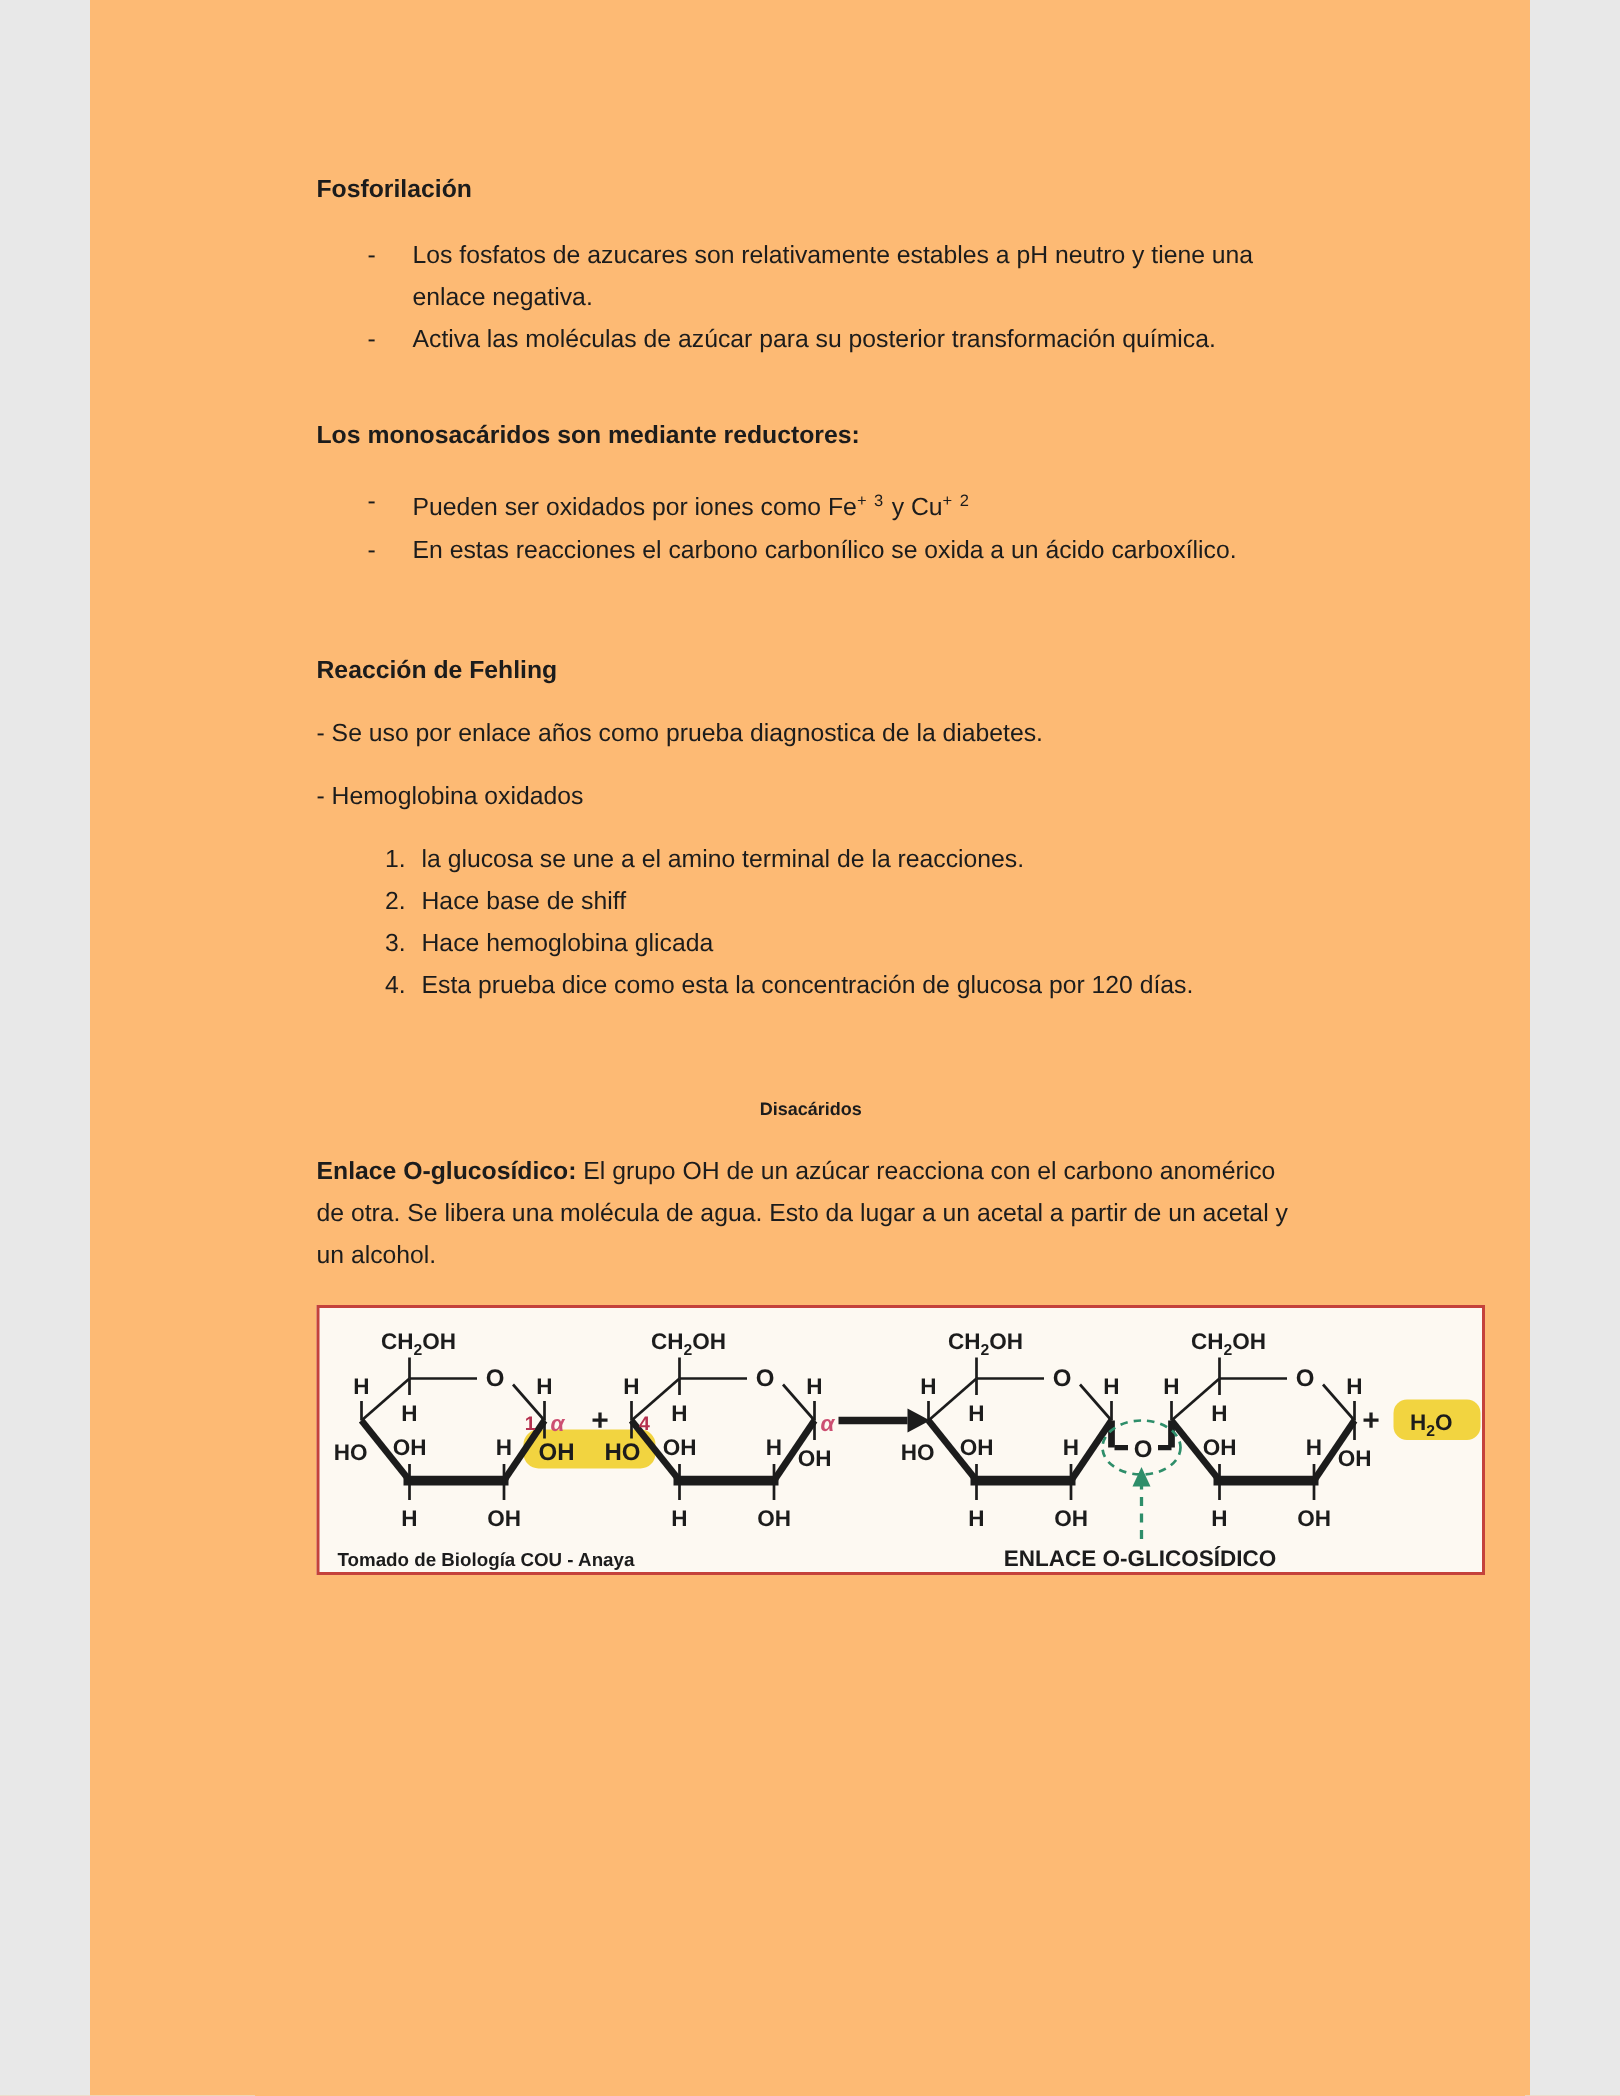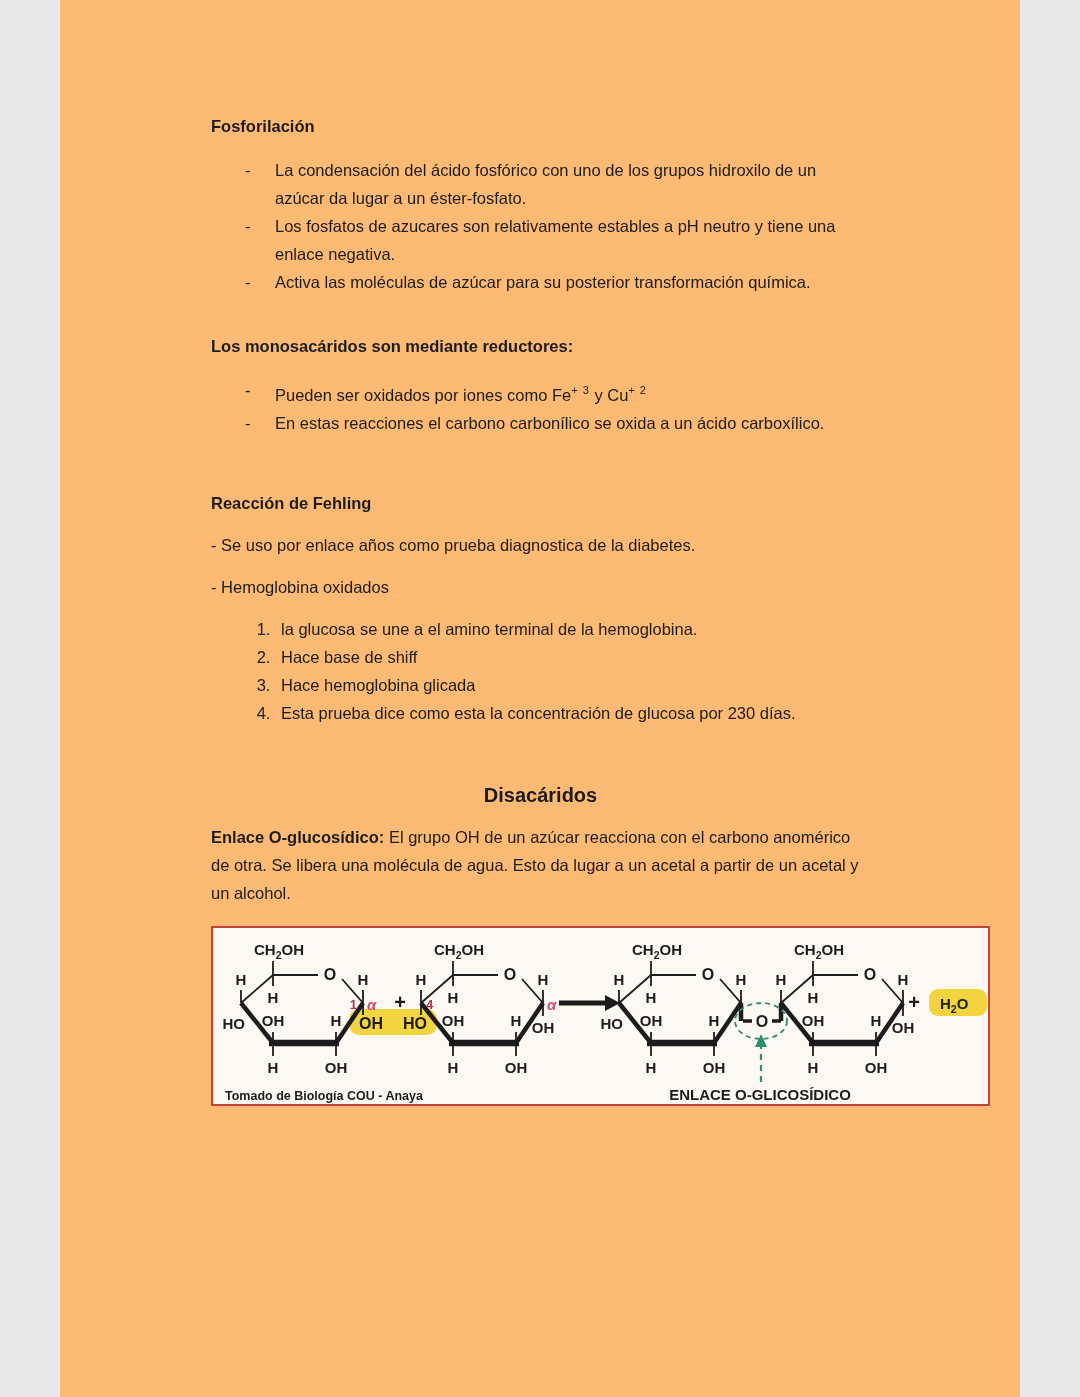--- a/index.html
+++ b/index.html
@@ -13,59 +13,58 @@
   .h-fosfo{margin:0 0 16px 0;}
   .h-reduct{margin:36px 0 16px 0;}
   .h-fehling{margin:52px 0 0 0;}
   ul.dash-list{list-style:none;margin:0;padding:0 0 0 34px;}
   ul.dash-list li{position:relative;padding-left:30px;}
   ul.dash-list li::before{content:"-";position:absolute;left:0;top:0;}
   ol.num-list{margin:14px 0 0 0;padding:0 0 0 64px;}
   ol.num-list li{padding-left:6px;}
   p.para{margin:14px 0 0 0;}
   sup{font-size:11px;letter-spacing:1px;}
-  .h-disa{text-align:center;font-size:20px;margin:54px 0 0 0;}
+  .h-disa{text-align:center;font-size:12px;margin:54px 0 0 0;}
   .p-formado{margin:17px 0 0 0;}
   .p-enlace{margin:14px 0 0 0;}
   .bold-lead{font-weight:bold;}
   .figure{
     margin:19px 0 0 0;width:779px;height:180px;box-sizing:border-box;
     border:2px solid #c4423c;background:#fdf9f2;
   }
   .figure svg{display:block;}
   svg text{font-family:"Liberation Sans","DejaVu Sans",sans-serif;}
 </style>
 </head>
 <body>
 
 <div class="page">
 
   <h3 class="hd h-fosfo">Fosforilación</h3>
   <ul class="dash-list">
-    <li>La condensación del ácido fosfórico con uno de los grupos hidroxilo de un azúcar da lugar a un éster-fosfato.</li>
     <li>Los fosfatos de azucares son relativamente estables a pH neutro y tiene una enlace negativa.</li>
     <li>Activa las moléculas de azúcar para su posterior transformación química.</li>
   </ul>
 
   <h3 class="hd h-reduct">Los monosacáridos son mediante reductores:</h3>
   <ul class="dash-list">
     <li>
       <span>Pueden ser oxidados por iones como Fe</span><sup>+ 3</sup><span> y  Cu</span><sup>+ 2</sup>
     </li>
     <li>En estas reacciones el carbono carbonílico se oxida a un ácido carboxílico.</li>
   </ul>
 
   <h3 class="hd h-fehling">Reacción de Fehling</h3>
   <p class="para">- Se uso por enlace años como prueba diagnostica de la diabetes.</p>
   <p class="para">- Hemoglobina oxidados</p>
   <ol class="num-list">
-    <li>la glucosa se une a el amino terminal de la hemoglobina.</li>
+    <li>la glucosa se une a el amino terminal de la reacciones.</li>
     <li>Hace base de shiff</li>
     <li>Hace hemoglobina glicada</li>
-    <li>Esta prueba dice como esta la concentración de glucosa por 230 días.</li>
+    <li>Esta prueba dice como esta la concentración de glucosa por 120 días.</li>
   </ol>
 
   <h2 class="hd h-disa">Disacáridos</h2>
   <p class="para p-enlace">
     <span class="bold-lead">Enlace O-glucosídico:</span><span> El grupo OH de un azúcar reacciona con el carbono anomérico de otra. Se libera una molécula de agua. Esto da lugar a un acetal a partir de un acetal y un alcohol.</span>
   </p>
 
   <div class="figure" id="figure-box" style="border-color: rgb(196, 66, 60); background: rgb(253, 249, 242);">
     <svg id="dsvg" width="775" height="176" viewBox="0 0 775 176">
         <rect x="136" y="81" width="88" height="26" rx="10" fill="#f2d440"></rect>

